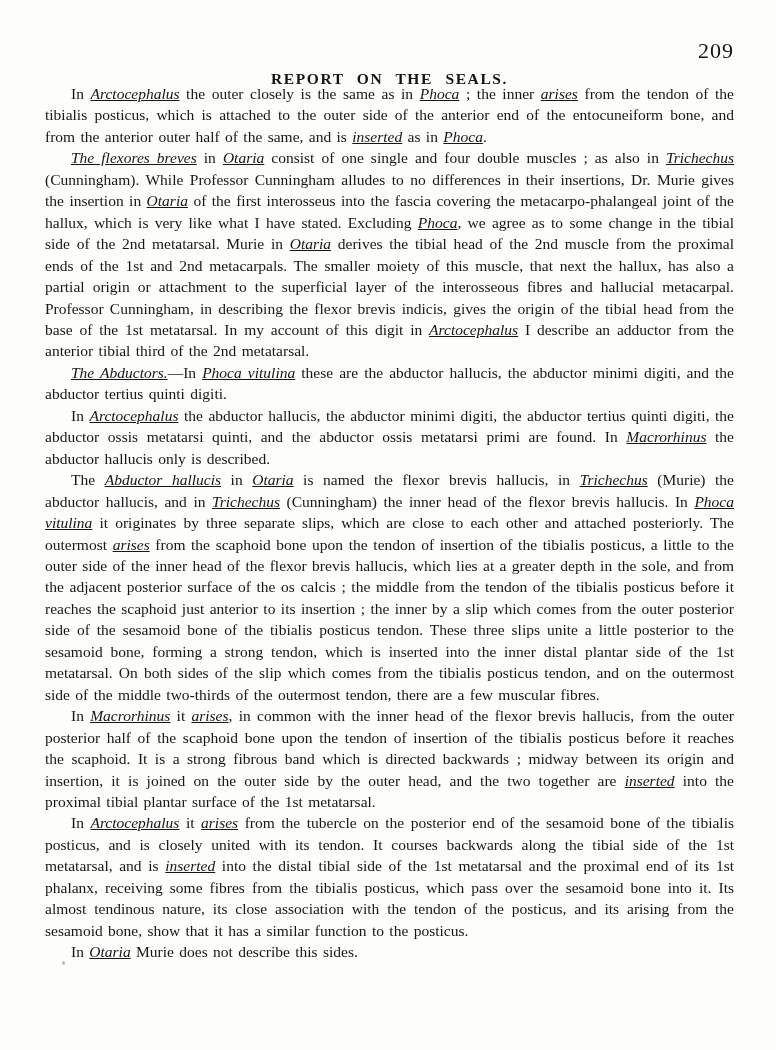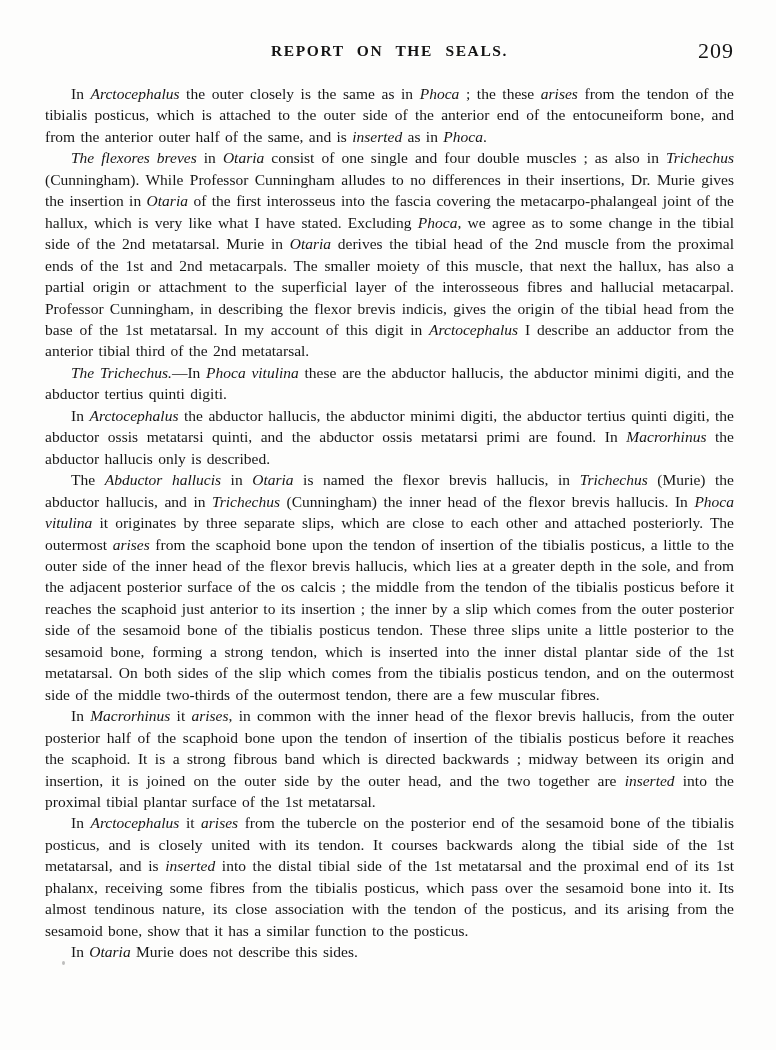--- a/index.html
+++ b/index.html
@@ -24,20 +24,21 @@
     height: 26px;
   }
   .running-title {
     display: block;
     text-align: center;
     font-weight: bold;
     font-size: 15.5px;
     letter-spacing: 1.6px;
     word-spacing: 7px;
     color: #141414;
+    margin-top: 28px;
   }
   .page-number {
     position: absolute;
     right: 0;
     top: -4px;
     font-size: 22px;
     letter-spacing: 1px;
     color: #141414;
   }
   .body-text {
@@ -50,20 +51,21 @@
     text-align: justify;
     word-spacing: 1.5px;
   }
   .body-text p {
     margin: 0;
     padding: 0;
     text-indent: 26px;
   }
   .body-text i {
     font-style: italic;
+    text-decoration: underline;
   }
   .speck {
     position: absolute;
     left: 62px;
     top: 961px;
     width: 3px;
     height: 4px;
     border-radius: 50%;
     background: #8a8a8a;
     opacity: 0.55;
@@ -73,23 +75,23 @@
 <body>
 
 <div class="page">
 
   <div class="header">
     <span class="running-title">REPORT ON THE SEALS.</span>
     <span class="page-number">209</span>
   </div>
 
   <div class="body-text">
-    <p><span>In </span><i>Arctocephalus</i><span> the outer closely is the same as in </span><i>Phoca</i><span> ; the these </span><i>arises</i><span> from the tendon of the tibialis posticus, which is attached to the outer side of the anterior end of the entocuneiform bone, and from the anterior outer half of the same, and is </span><i>inserted</i><span> as in </span><i>Phoca</i><span>.</span></p>
+    <p><span>In </span><i>Arctocephalus</i><span> the outer closely is the same as in </span><i>Phoca</i><span> ; the inner </span><i>arises</i><span> from the tendon of the tibialis posticus, which is attached to the outer side of the anterior end of the entocuneiform bone, and from the anterior outer half of the same, and is </span><i>inserted</i><span> as in </span><i>Phoca</i><span>.</span></p>
     <p><i>The flexores breves</i><span> in </span><i>Otaria</i><span> consist of one single and four double muscles ; as also in </span><i>Trichechus</i><span> (Cunningham).  While Professor Cunningham alludes to no differences in their insertions, Dr. Murie gives the insertion in </span><i>Otaria</i><span> of the first interosseus into the fascia covering the metacarpo-phalangeal joint of the hallux, which is very like what I have stated.  Excluding </span><i>Phoca</i><span>, we agree as to some change in the tibial side of the 2nd metatarsal.  Murie in </span><i>Otaria</i><span> derives the tibial head of the 2nd muscle from the proximal ends of the 1st and 2nd metacarpals.  The smaller moiety of this muscle, that next the hallux, has also a partial origin or attachment to the superficial layer of the interosseous fibres and hallucial metacarpal.  Professor Cunningham, in describing the flexor brevis indicis, gives the origin of the tibial head from the base of the 1st metatarsal.  In my account of this digit in </span><i>Arctocephalus</i><span> I describe an adductor from the anterior tibial third of the 2nd metatarsal.</span></p>
-    <p><i>The Trichechus.</i><span>—In </span><i>Phoca vitulina</i><span> these are the abductor hallucis, the abductor minimi digiti, and the abductor tertius quinti digiti.</span></p>
+    <p><i>The Abductors.</i><span>—In </span><i>Phoca vitulina</i><span> these are the abductor hallucis, the abductor minimi digiti, and the abductor tertius quinti digiti.</span></p>
     <p><span>In </span><i>Arctocephalus</i><span> the abductor hallucis, the abductor minimi digiti, the abductor tertius quinti digiti, the abductor ossis metatarsi quinti, and the abductor ossis metatarsi primi are found.  In </span><i>Macrorhinus</i><span> the abductor hallucis only is described.</span></p>
     <p><span>The </span><i>Abductor hallucis</i><span> in </span><i>Otaria</i><span> is named the flexor brevis hallucis, in </span><i>Trichechus</i><span> (Murie) the abductor hallucis, and in </span><i>Trichechus</i><span> (Cunningham) the inner head of the flexor brevis hallucis.  In </span><i>Phoca vitulina</i><span> it originates by three separate slips, which are close to each other and attached posteriorly.  The outermost </span><i>arises</i><span> from the scaphoid bone upon the tendon of insertion of the tibialis posticus, a little to the outer side of the inner head of the flexor brevis hallucis, which lies at a greater depth in the sole, and from the adjacent posterior surface of the os calcis ; the middle from the tendon of the tibialis posticus before it reaches the scaphoid just anterior to its insertion ; the inner by a slip which comes from the outer posterior side of the sesamoid bone of the tibialis posticus tendon.  These three slips unite a little posterior to the sesamoid bone, forming a strong tendon, which is inserted into the inner distal plantar side of the 1st metatarsal.  On both sides of the slip which comes from the tibialis posticus tendon, and on the outermost side of the middle two-thirds of the outermost tendon, there are a few muscular fibres.</span></p>
     <p><span>In </span><i>Macrorhinus</i><span> it </span><i>arises</i><span>, in common with the inner head of the flexor brevis hallucis, from the outer posterior half of the scaphoid bone upon the tendon of insertion of the tibialis posticus before it reaches the scaphoid.  It is a strong fibrous band which is directed backwards ; midway between its origin and insertion, it is joined on the outer side by the outer head, and the two together are </span><i>inserted</i><span> into the proximal tibial plantar surface of the 1st metatarsal.</span></p>
     <p><span>In </span><i>Arctocephalus</i><span> it </span><i>arises</i><span> from the tubercle on the posterior end of the sesamoid bone of the tibialis posticus, and is closely united with its tendon.  It courses backwards along the tibial side of the 1st metatarsal, and is </span><i>inserted</i><span> into the distal tibial side of the 1st metatarsal and the proximal end of its 1st phalanx, receiving some fibres from the tibialis posticus, which pass over the sesamoid bone into it.  Its almost tendinous nature, its close association with the tendon of the posticus, and its arising from the sesamoid bone, show that it has a similar function to the posticus.</span></p>
     <p><span>In </span><i>Otaria</i><span> Murie does not describe this sides.</span></p>
   </div>
 
   <div class="speck"></div>
 
 </div>

